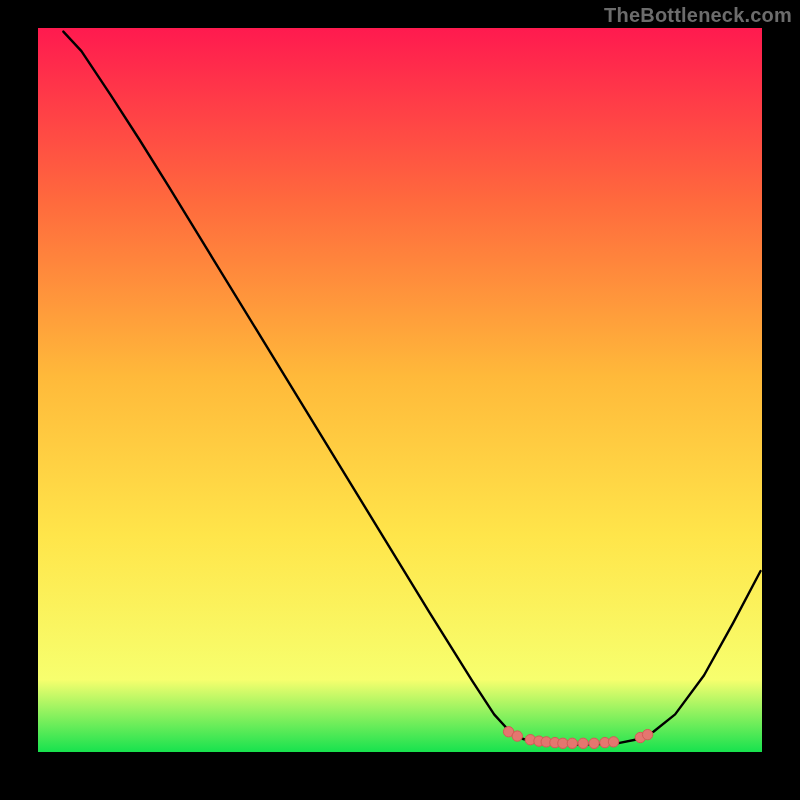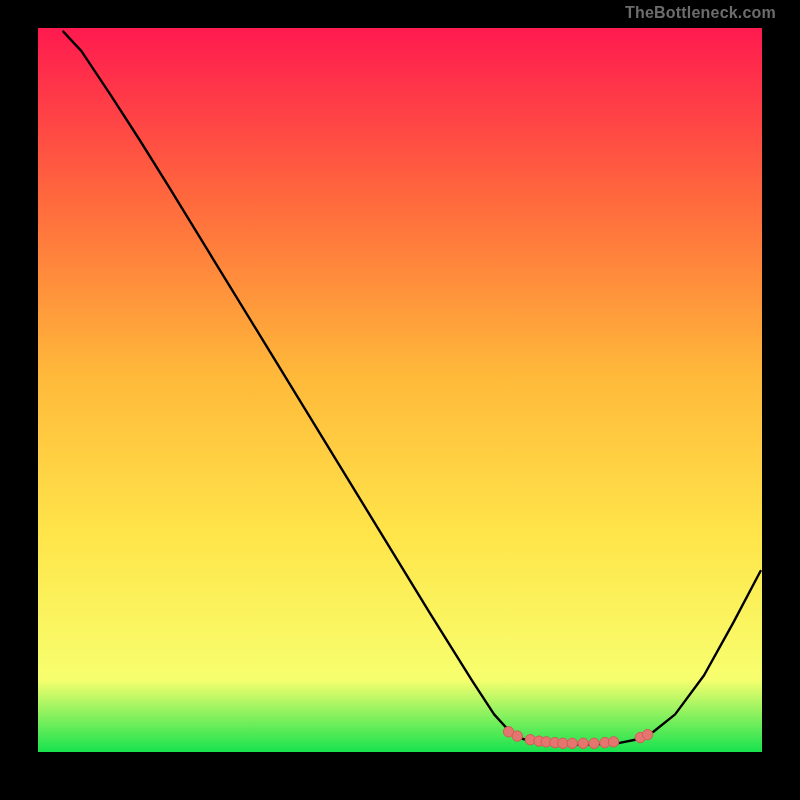--- a/index.html
+++ b/index.html
@@ -13,23 +13,23 @@
   }
   .frame {
     position: relative;
     width: 800px;
     height: 800px;
     background: #000000;
   }
   .watermark {
     position: absolute;
     top: 4px;
-    right: 24px;
+    right: 8px;
     color: #6c6c6c;
-    font-size: 16px;
+    font-size: 20px;
     font-weight: 600;
     letter-spacing: 0.2px;
     z-index: 20;
     font-family: Arial, Helvetica, sans-serif;
   }
   .plot {
     position: absolute;
     left: 38px;
     top: 28px;
     width: 724px;

